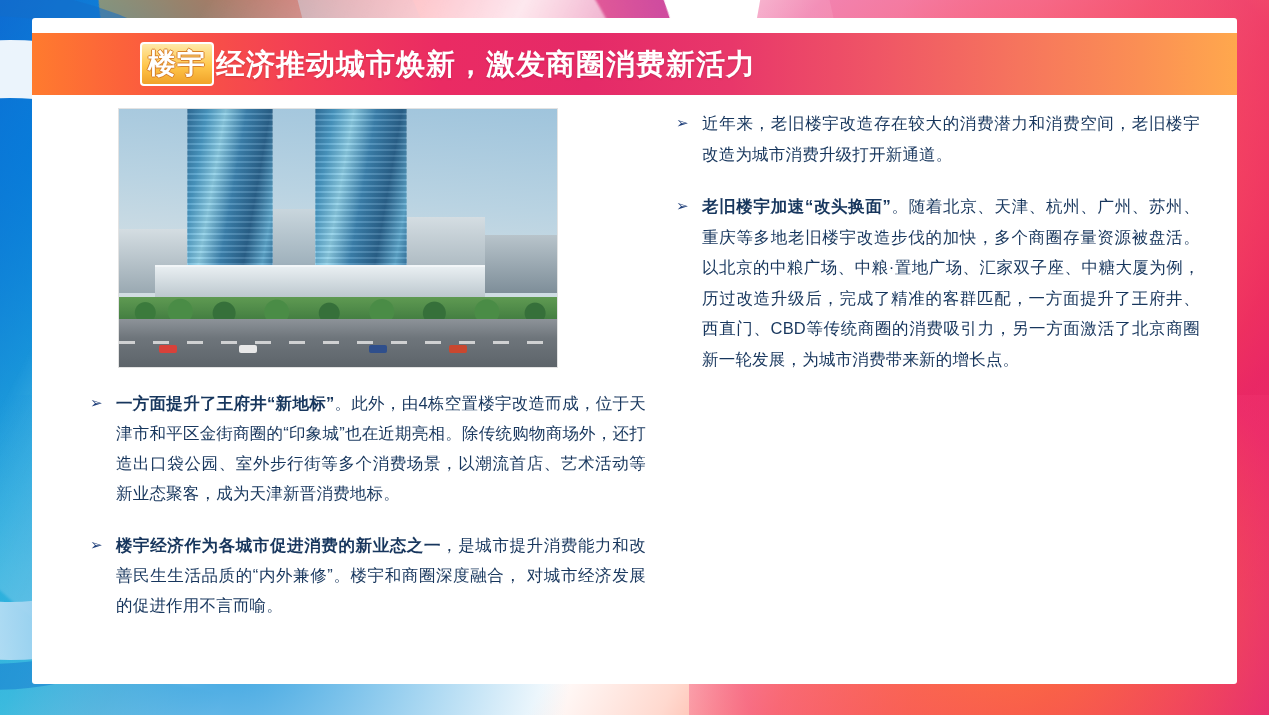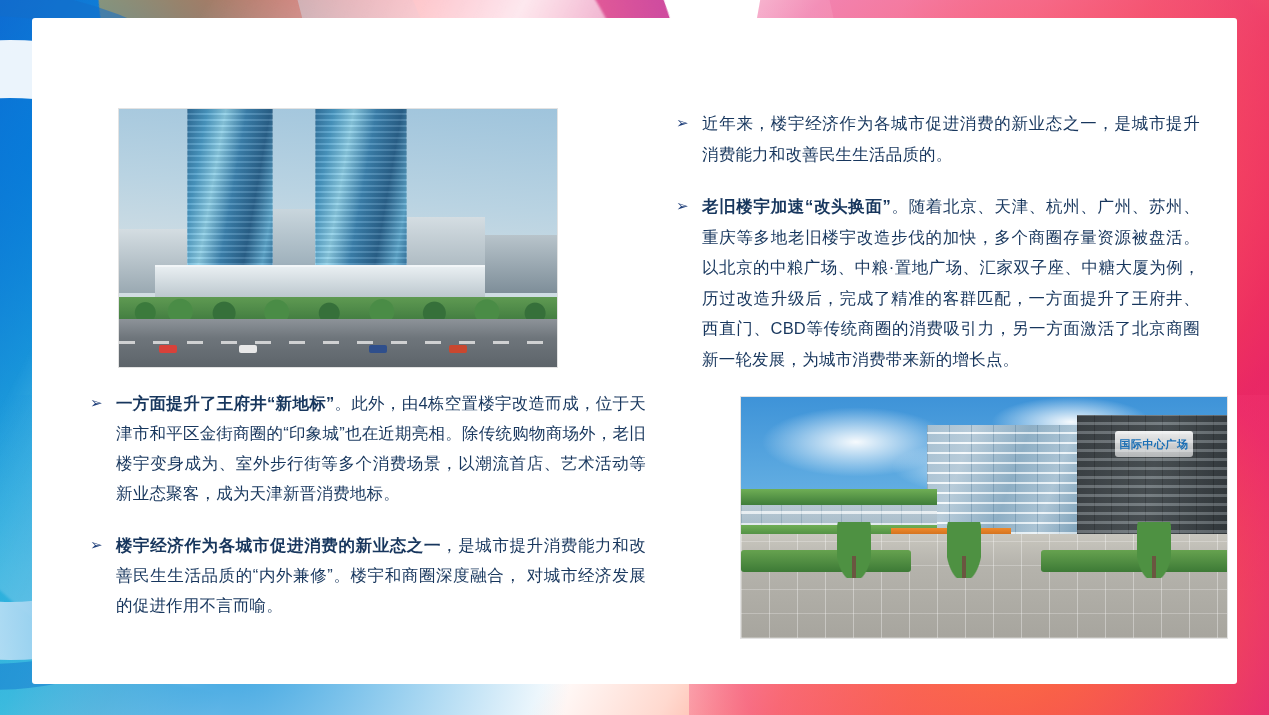--- a/index.html
+++ b/index.html
@@ -406,20 +406,26 @@
   <div class="bg-ribbonB"></div>
   <div class="bg-sweep2"></div>
   <div class="bg-sweep1"></div>
   <div class="bg-arc-blue"></div>
   <div class="bg-arc-white"></div>
   <div class="bg-bottom-blue"></div>
   <div class="bg-bottom-right"></div>
 
   <div class="card">
 
+    <div class="title-bar">
+      <div class="title-inner">
+        <span class="title-badge">楼宇</span>
+        <span class="title-text">经济推动城市焕新，激发商圈消费新活力</span>
+      </div>
+    </div>
 
     <div class="col-left">
 
       <div class="photo photo-left">
         <div class="ph1-sky"></div>
         <div class="ph1-lowbuild ph1-lb1"></div>
         <div class="ph1-lowbuild ph1-lb2"></div>
         <div class="ph1-lowbuild ph1-lb3"></div>
         <div class="ph1-mid"></div>
         <div class="ph1-tower ph1-t1"></div>
@@ -430,59 +436,40 @@
         <div class="ph1-road"></div>
         <div class="ph1-car" style="left:40px;background:#d8413a;"></div>
         <div class="ph1-car" style="left:120px;background:#e8e8e8;"></div>
         <div class="ph1-car" style="left:250px;background:#2f4f8c;"></div>
         <div class="ph1-car" style="left:330px;background:#c9472f;"></div>
       </div>
 
       <div class="left-text">
         <div class="bullet">
           <div class="bullet-marker">➢</div>
-          <div class="bullet-body"><span class="b-strong">一方面提升了王府井“新地标”</span><span>。此外，由4栋空置楼宇改造而成，位于天津市和平区金街商圈的“印象城”也在近期亮相。除传统购物商场外，老旧楼宇变身成为、室外步行街等多个消费场景，以潮流首店、艺术活动等新业态聚客，成为天津新晋消费地标。</span></div>
+          <div class="bullet-body"><span class="b-strong">一方面提升了王府井“新地标”</span><span>。此外，由4栋空置楼宇改造而成，位于天津市和平区金街商圈的“印象城”也在近期亮相。除传统购物商场外，还打造出口袋公园、室外步行街等多个消费场景，以潮流首店、艺术活动等新业态聚客，成为天津新晋消费地标。</span></div>
         </div>
         <div class="bullet">
           <div class="bullet-marker">➢</div>
           <div class="bullet-body"><span class="b-strong">楼宇经济作为各城市促进消费的新业态之一</span><span>，是城市提升消费能力和改善民生生活品质的“内外兼修”。楼宇和商圈深度融合， 对城市经济发展的促进作用不言而喻。</span></div>
         </div>
       </div>
 
     </div>
 
     <div class="col-right">
 
       <div class="right-text">
         <div class="bullet">
           <div class="bullet-marker">➢</div>
-          <div class="bullet-body"><span class="b-strong"></span><span>近年来，楼宇经济作为各城市促进消费的新业态之一，是城市提升消费能力和改善民生生活品质的。</span></div>
+          <div class="bullet-body"><span class="b-strong"></span><span>近年来，老旧楼宇改造存在较大的消费潜力和消费空间，老旧楼宇改造为城市消费升级打开新通道。</span></div>
         </div>
         <div class="bullet">
           <div class="bullet-marker">➢</div>
           <div class="bullet-body"><span class="b-strong">老旧楼宇加速“改头换面”</span><span>。随着北京、天津、杭州、广州、苏州、重庆等多地老旧楼宇改造步伐的加快，多个商圈存量资源被盘活。以北京的中粮广场、中粮·置地广场、汇家双子座、中糖大厦为例，历过改造升级后，完成了精准的客群匹配，一方面提升了王府井、西直门、CBD等传统商圈的消费吸引力，另一方面激活了北京商圈新一轮发展，为城市消费带来新的增长点。</span></div>
         </div>
       </div>
 
-      <div class="photo photo-right">
-        <div class="ph2-sky"></div>
-        <div class="ph2-cloud" style="left:20px;top:10px;width:190px;height:70px;"></div>
-        <div class="ph2-cloud" style="left:150px;top:40px;width:220px;height:60px;"></div>
-        <div class="ph2-cloud" style="left:250px;top:0px;width:160px;height:50px;"></div>
-        <div class="ph2-bldgR"></div>
-        <div class="ph2-bldgM"></div>
-        <div class="ph2-bldgL"></div>
-        <div class="ph2-greenband" style="top:92px;"></div>
-        <div class="ph2-greenband" style="top:128px;"></div>
-        <div class="ph2-logo">国际中心广场</div>
-        <div class="ph2-awning"></div>
-        <div class="ph2-plaza"></div>
-        <div class="ph2-hedge" style="left:0;width:170px;"></div>
-        <div class="ph2-hedge" style="left:300px;width:188px;"></div>
-        <div class="ph2-tree" style="left:96px;"></div>
-        <div class="ph2-tree" style="left:206px;"></div>
-        <div class="ph2-tree" style="left:396px;"></div>
-      </div>
 
     </div>
 
   </div>
 </div>
 
 </body></html>

